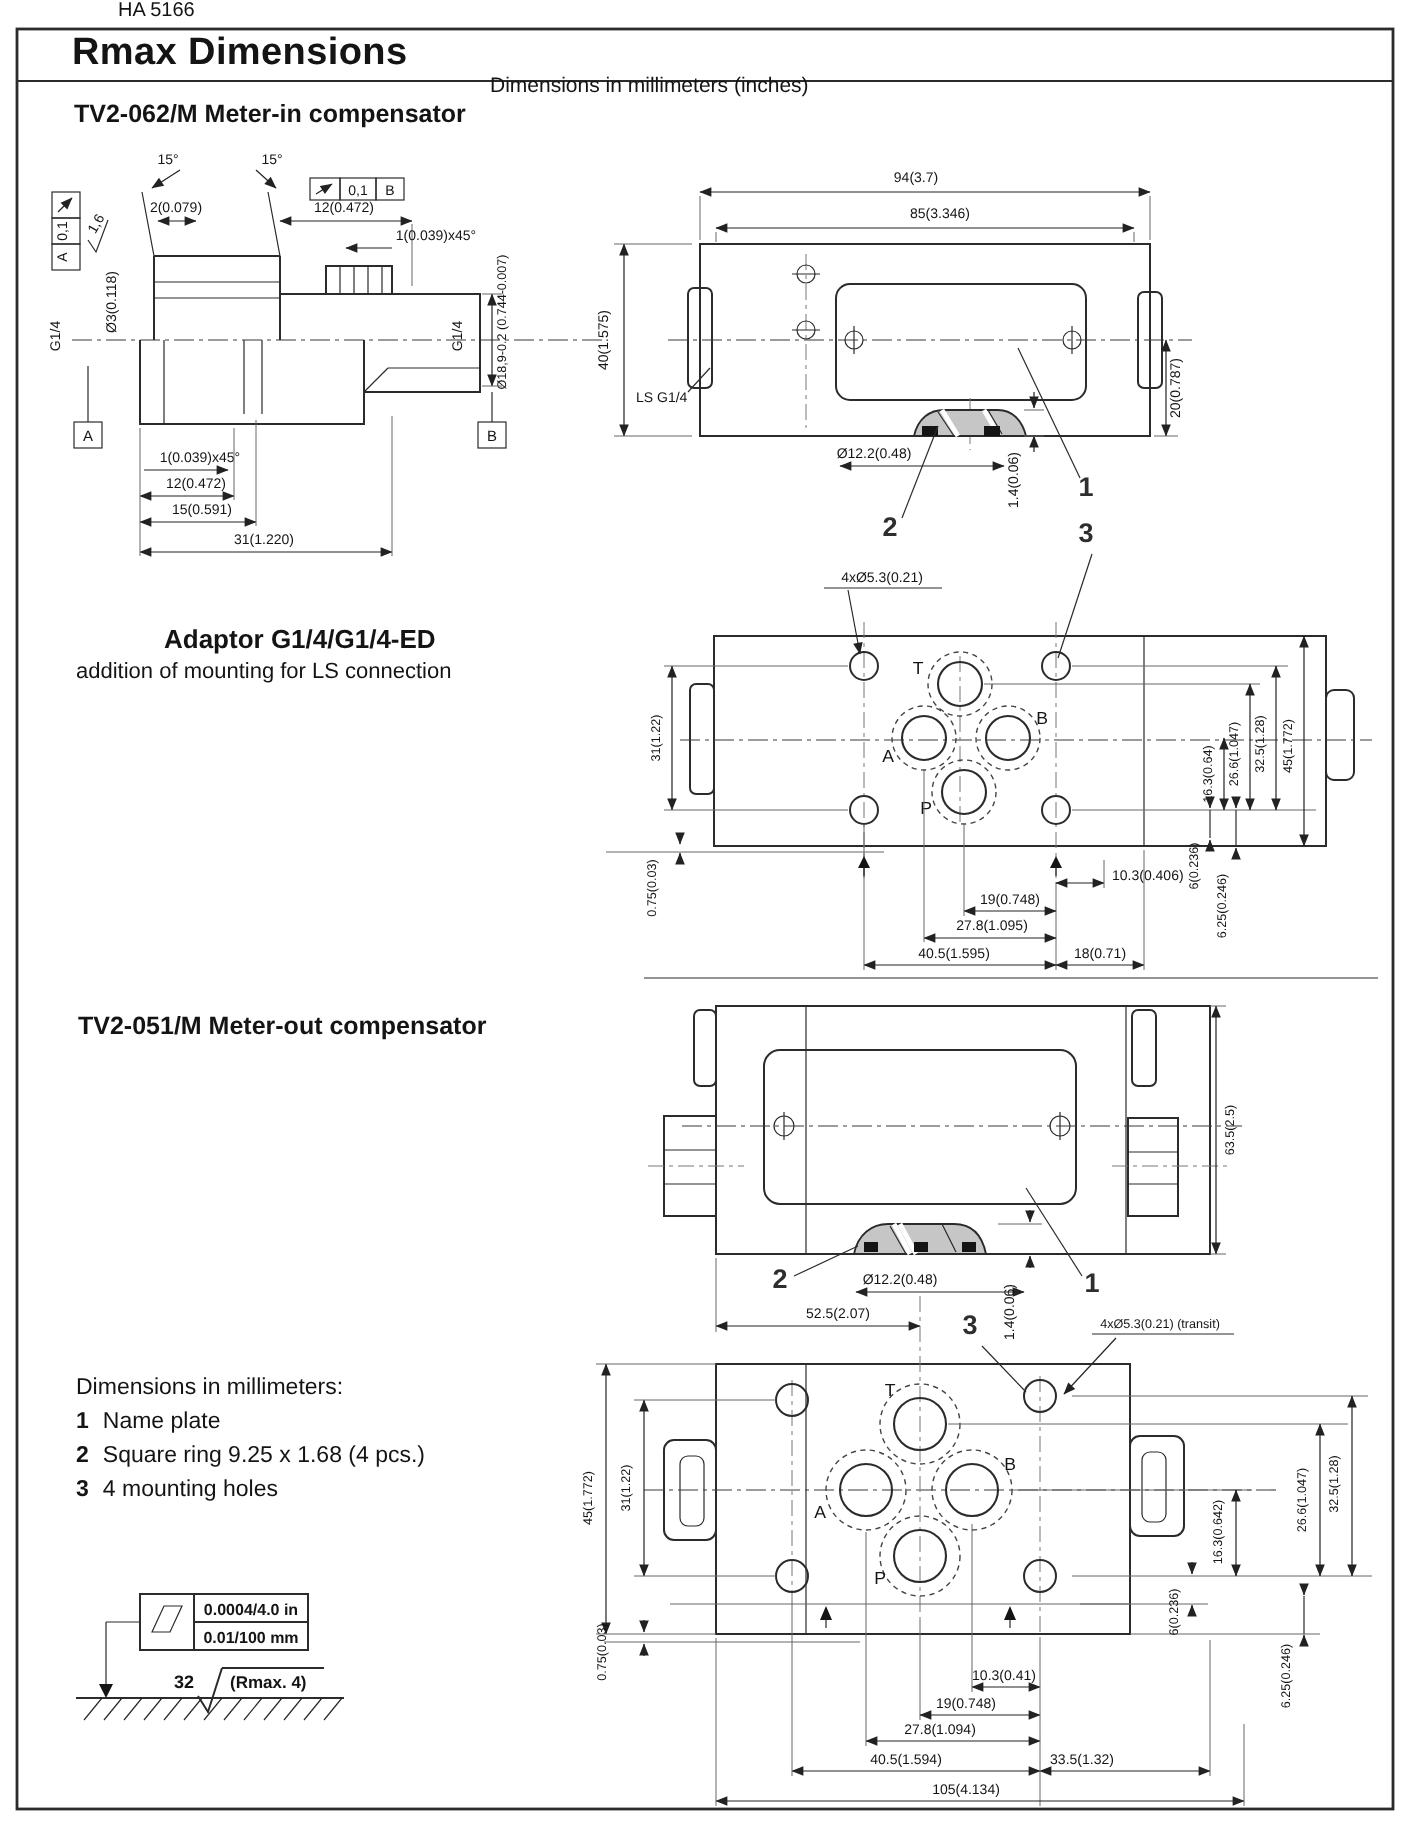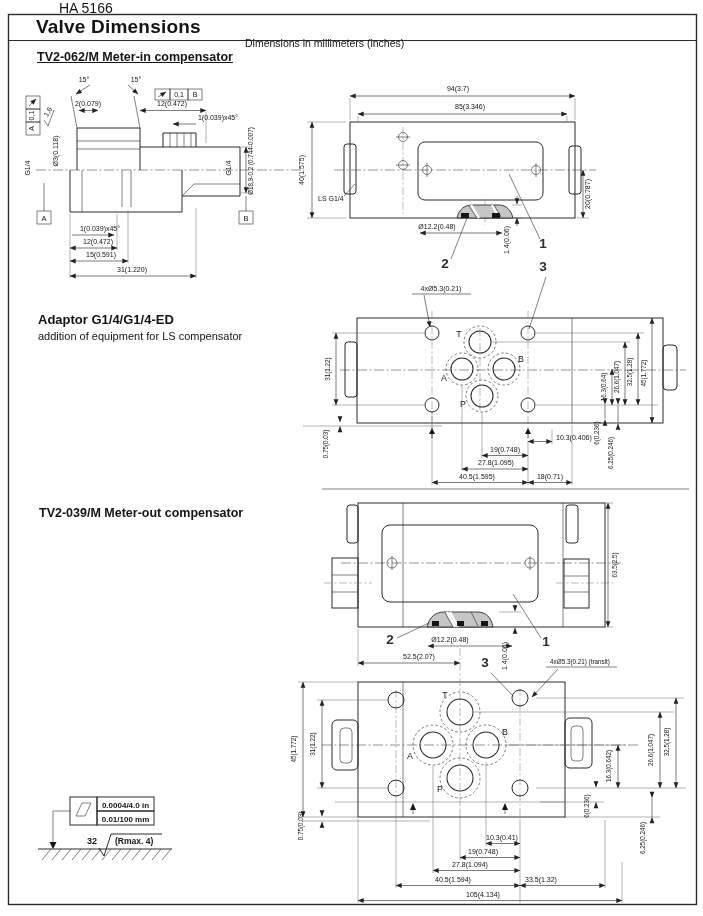--- a/index.html
+++ b/index.html
@@ -1,25 +1,25 @@
 <!DOCTYPE html>
 <html><head>
 <meta charset="utf-8">
 <style>
   html,body{margin:0;padding:0;background:#fff;}
   .page{position:relative;width:703px;height:916px;background:#fff;overflow:hidden;
         font-family:"Liberation Sans",sans-serif;color:#141414;}
   .abs{position:absolute;}
-  #docnum{left:28px;top:0px;font-size:14px;padding-left:31px;}
+  #docnum{left:28px;top:0px;font-size:10px;padding-left:31px;}
   #title{left:36px;top:16px;font-size:19px;font-weight:bold;letter-spacing:.2px;}
   #subtitle{left:245px;top:37px;font-size:10.5px;}
   .h1{font-size:12.5px;font-weight:bold;}
-  #h-meterin{left:37px;top:50px;text-decoration:underline;}
+  #h-meterin{left:37px;top:50px;}
   #adaptor-block{left:38px;top:311px;font-size:11px;line-height:17px;}
-  #adaptor-block .h1{font-size:13px;}
+  #adaptor-block .h1{font-size:13px;margin-left:44px;}
   #h-meterout{left:39px;top:506px;}
   #legend{left:38px;top:686px;font-size:11.5px;line-height:17px;}
   #legend .n{font-weight:bold;margin-right:7px;}
   #caption{left:38px;top:860px;font-size:11.5px;line-height:15px;}
   svg text{font-family:"Liberation Sans",sans-serif;fill:#141414;}
   .ln{fill:none;stroke:#2b2b2b;stroke-width:1;}
   .lt{fill:none;stroke:#2b2b2b;stroke-width:.6;}
   .bd{fill:none;stroke:#2b2b2b;stroke-width:1.4;}
   .cl{fill:none;stroke:#3a3a3a;stroke-width:.55;stroke-dasharray:10 2.5 2 2.5;}
   .cll{fill:none;stroke:#777;stroke-width:.5;stroke-dasharray:8 2.5 2 2.5;}
@@ -391,26 +391,32 @@
       <text class="mid" x="125.5" y="821.5" style="font-size:8px;font-weight:bold">0.01/100 mm</text>
       <text x="97" y="844" text-anchor="end" style="font-size:9px;font-weight:bold">32</text>
       <path class="ln" d="M99,848 L104,856 L111,834 M111,834 H162"></path>
       <text x="115" y="844" style="font-size:8.5px;font-weight:bold">(Rmax. 4)</text>
       <path class="ln" d="M38,849 H172"></path>
       <path class="lt" d="M42,860 L51,849 M52,860 L61,849 M62,860 L71,849 M72,860 L81,849 M82,860 L91,849 M92,860 L101,849 M102,860 L111,849 M112,860 L121,849 M122,860 L131,849 M132,860 L141,849 M142,860 L151,849 M152,860 L161,849 M162,860 L171,849"></path>
     </g>
   </svg>
 
   <div class="abs" id="docnum">HA 5166</div>
-  <div class="abs" id="title">Valve Dimensions</div>
+  <div class="abs" id="title">Rmax Dimensions</div>
   <div class="abs" id="subtitle">Dimensions in millimeters (inches)</div>
   <div class="abs h1" id="h-meterin">TV2-062/M Meter-in compensator</div>
 
   <div class="abs" id="adaptor-block">
     <div class="h1">Adaptor G1/4/G1/4-ED</div>
-    <div>addition of equipment for LS compensator</div>
+    <div>addition of mounting for LS connection</div>
   </div>
 
-  <div class="abs h1" id="h-meterout">TV2-039/M Meter-out compensator</div>
-
+  <div class="abs h1" id="h-meterout">TV2-051/M Meter-out compensator</div>
+
+  <div class="abs" id="legend">
+    <div>Dimensions in millimeters:</div>
+    <div><span class="n">1</span><span>Name plate</span></div>
+    <div><span class="n">2</span><span>Square ring 9.25 x 1.68 (4 pcs.)</span></div>
+    <div><span class="n">3</span><span>4 mounting holes</span></div>
+  </div>
 
 
 </div>
 
 </body></html>

